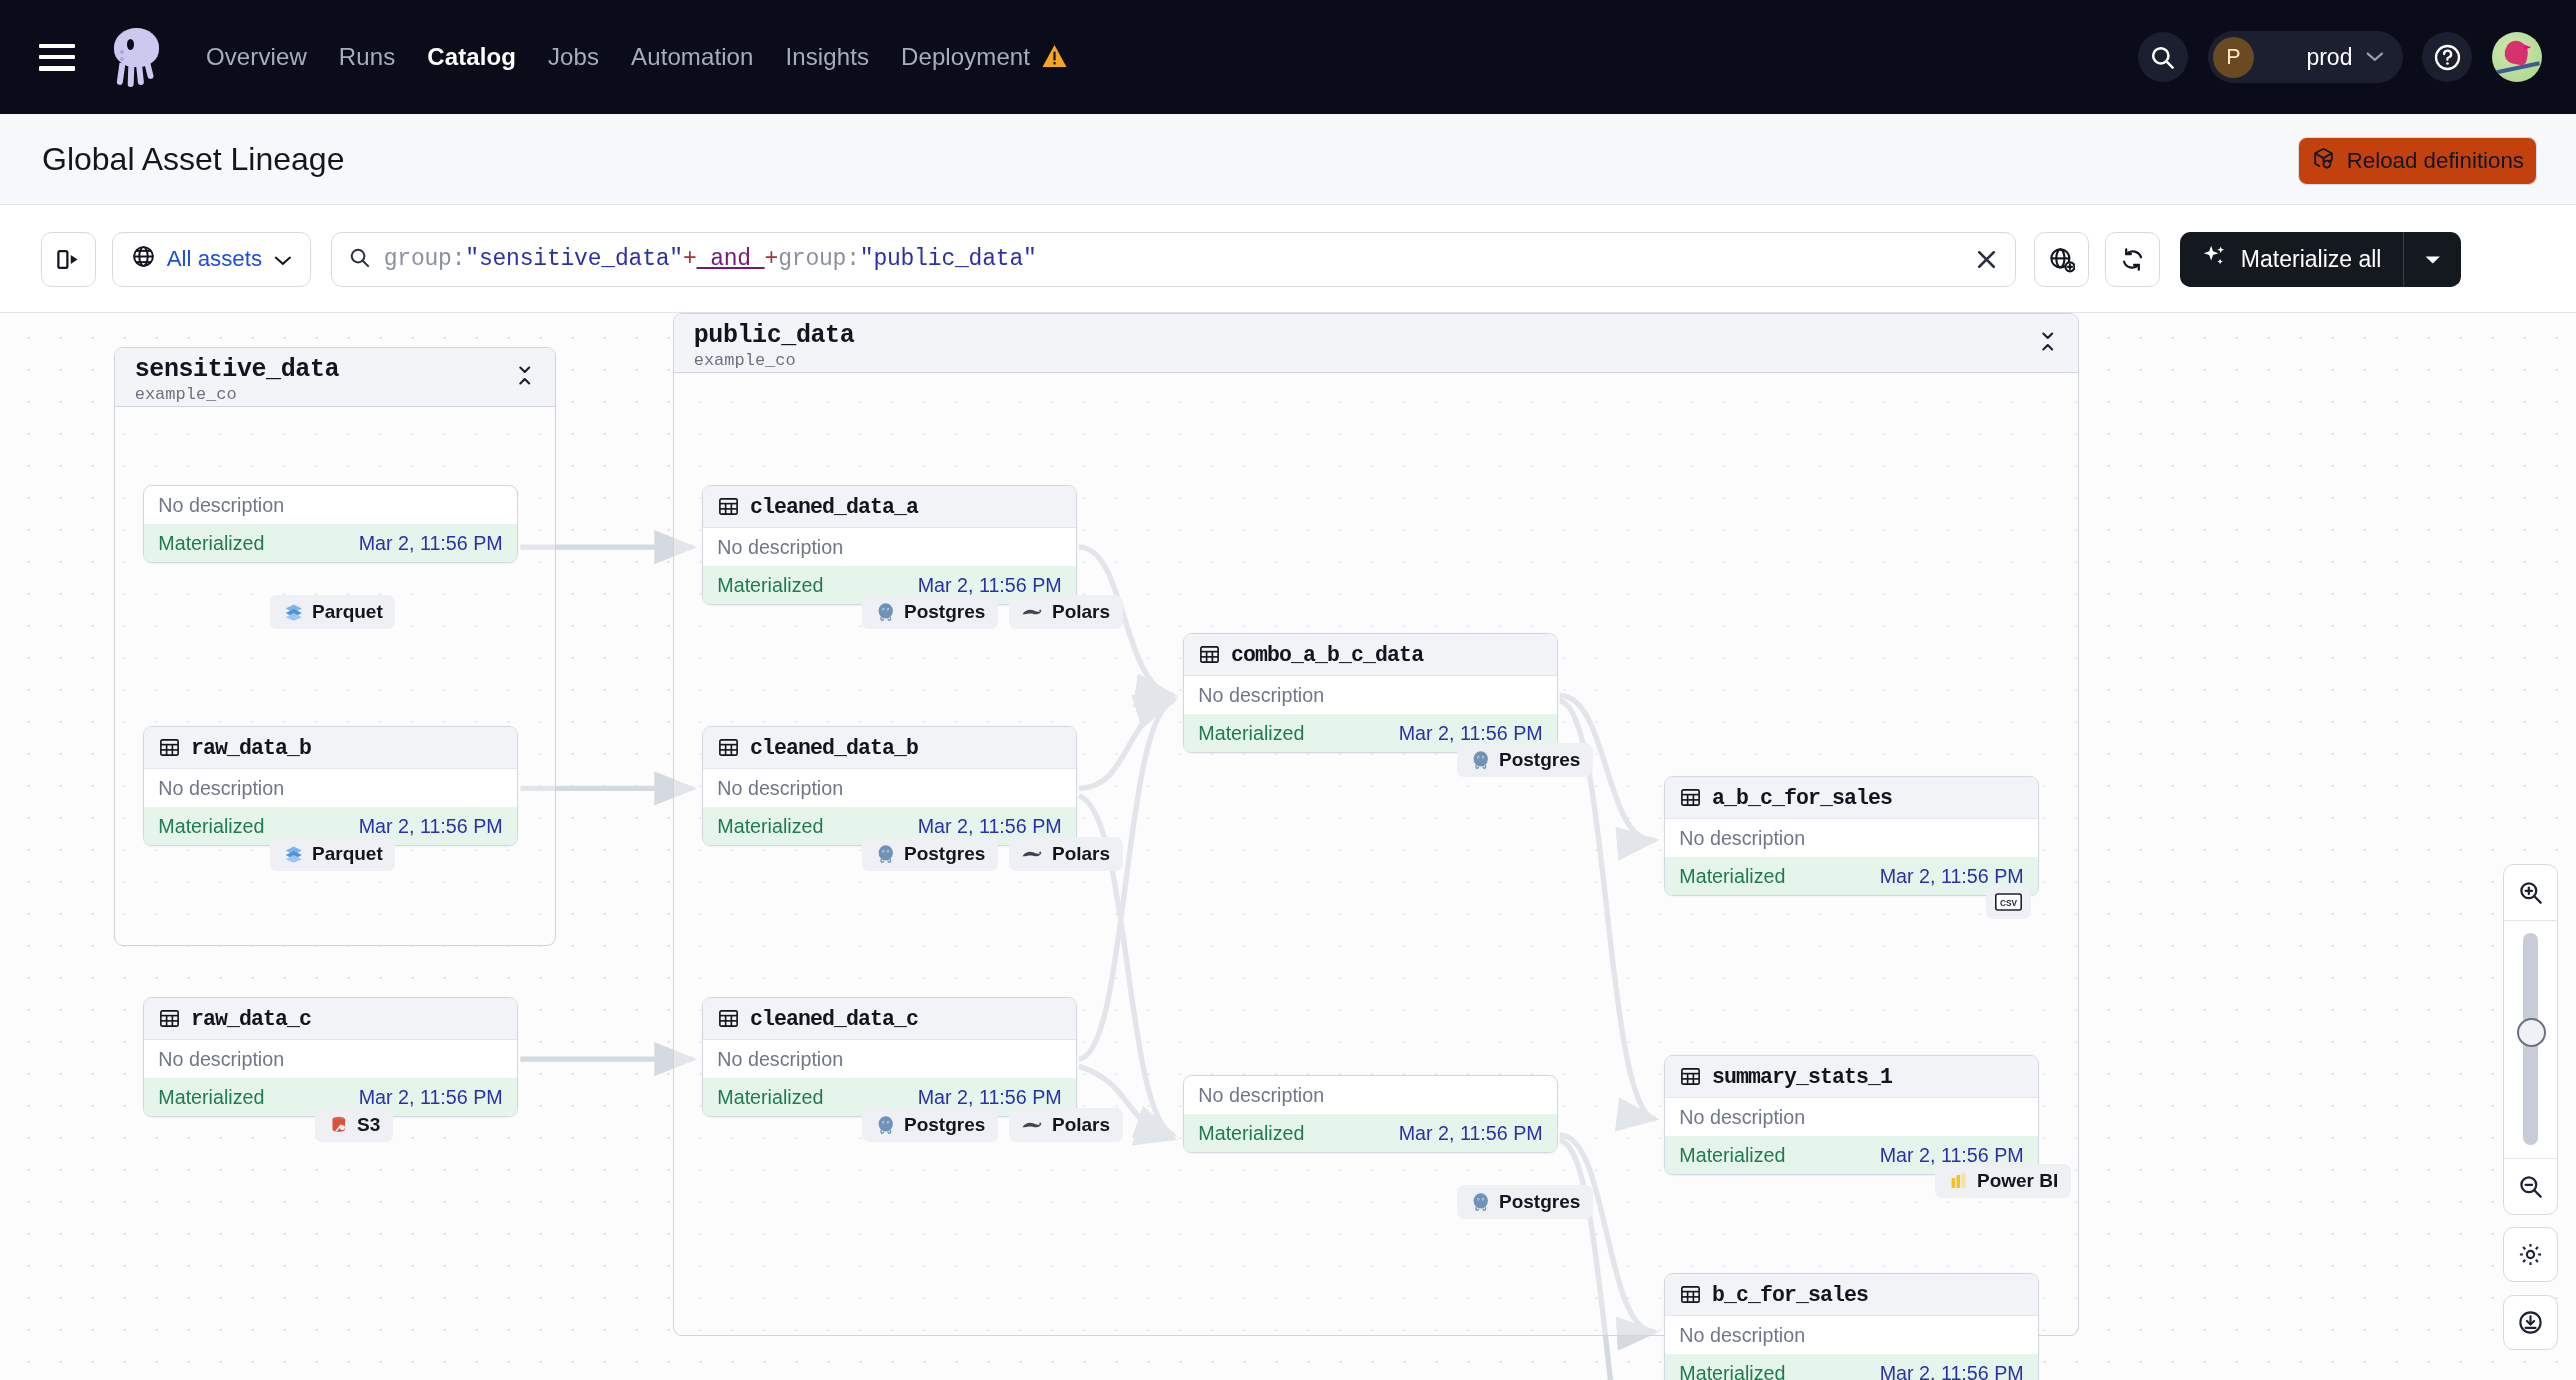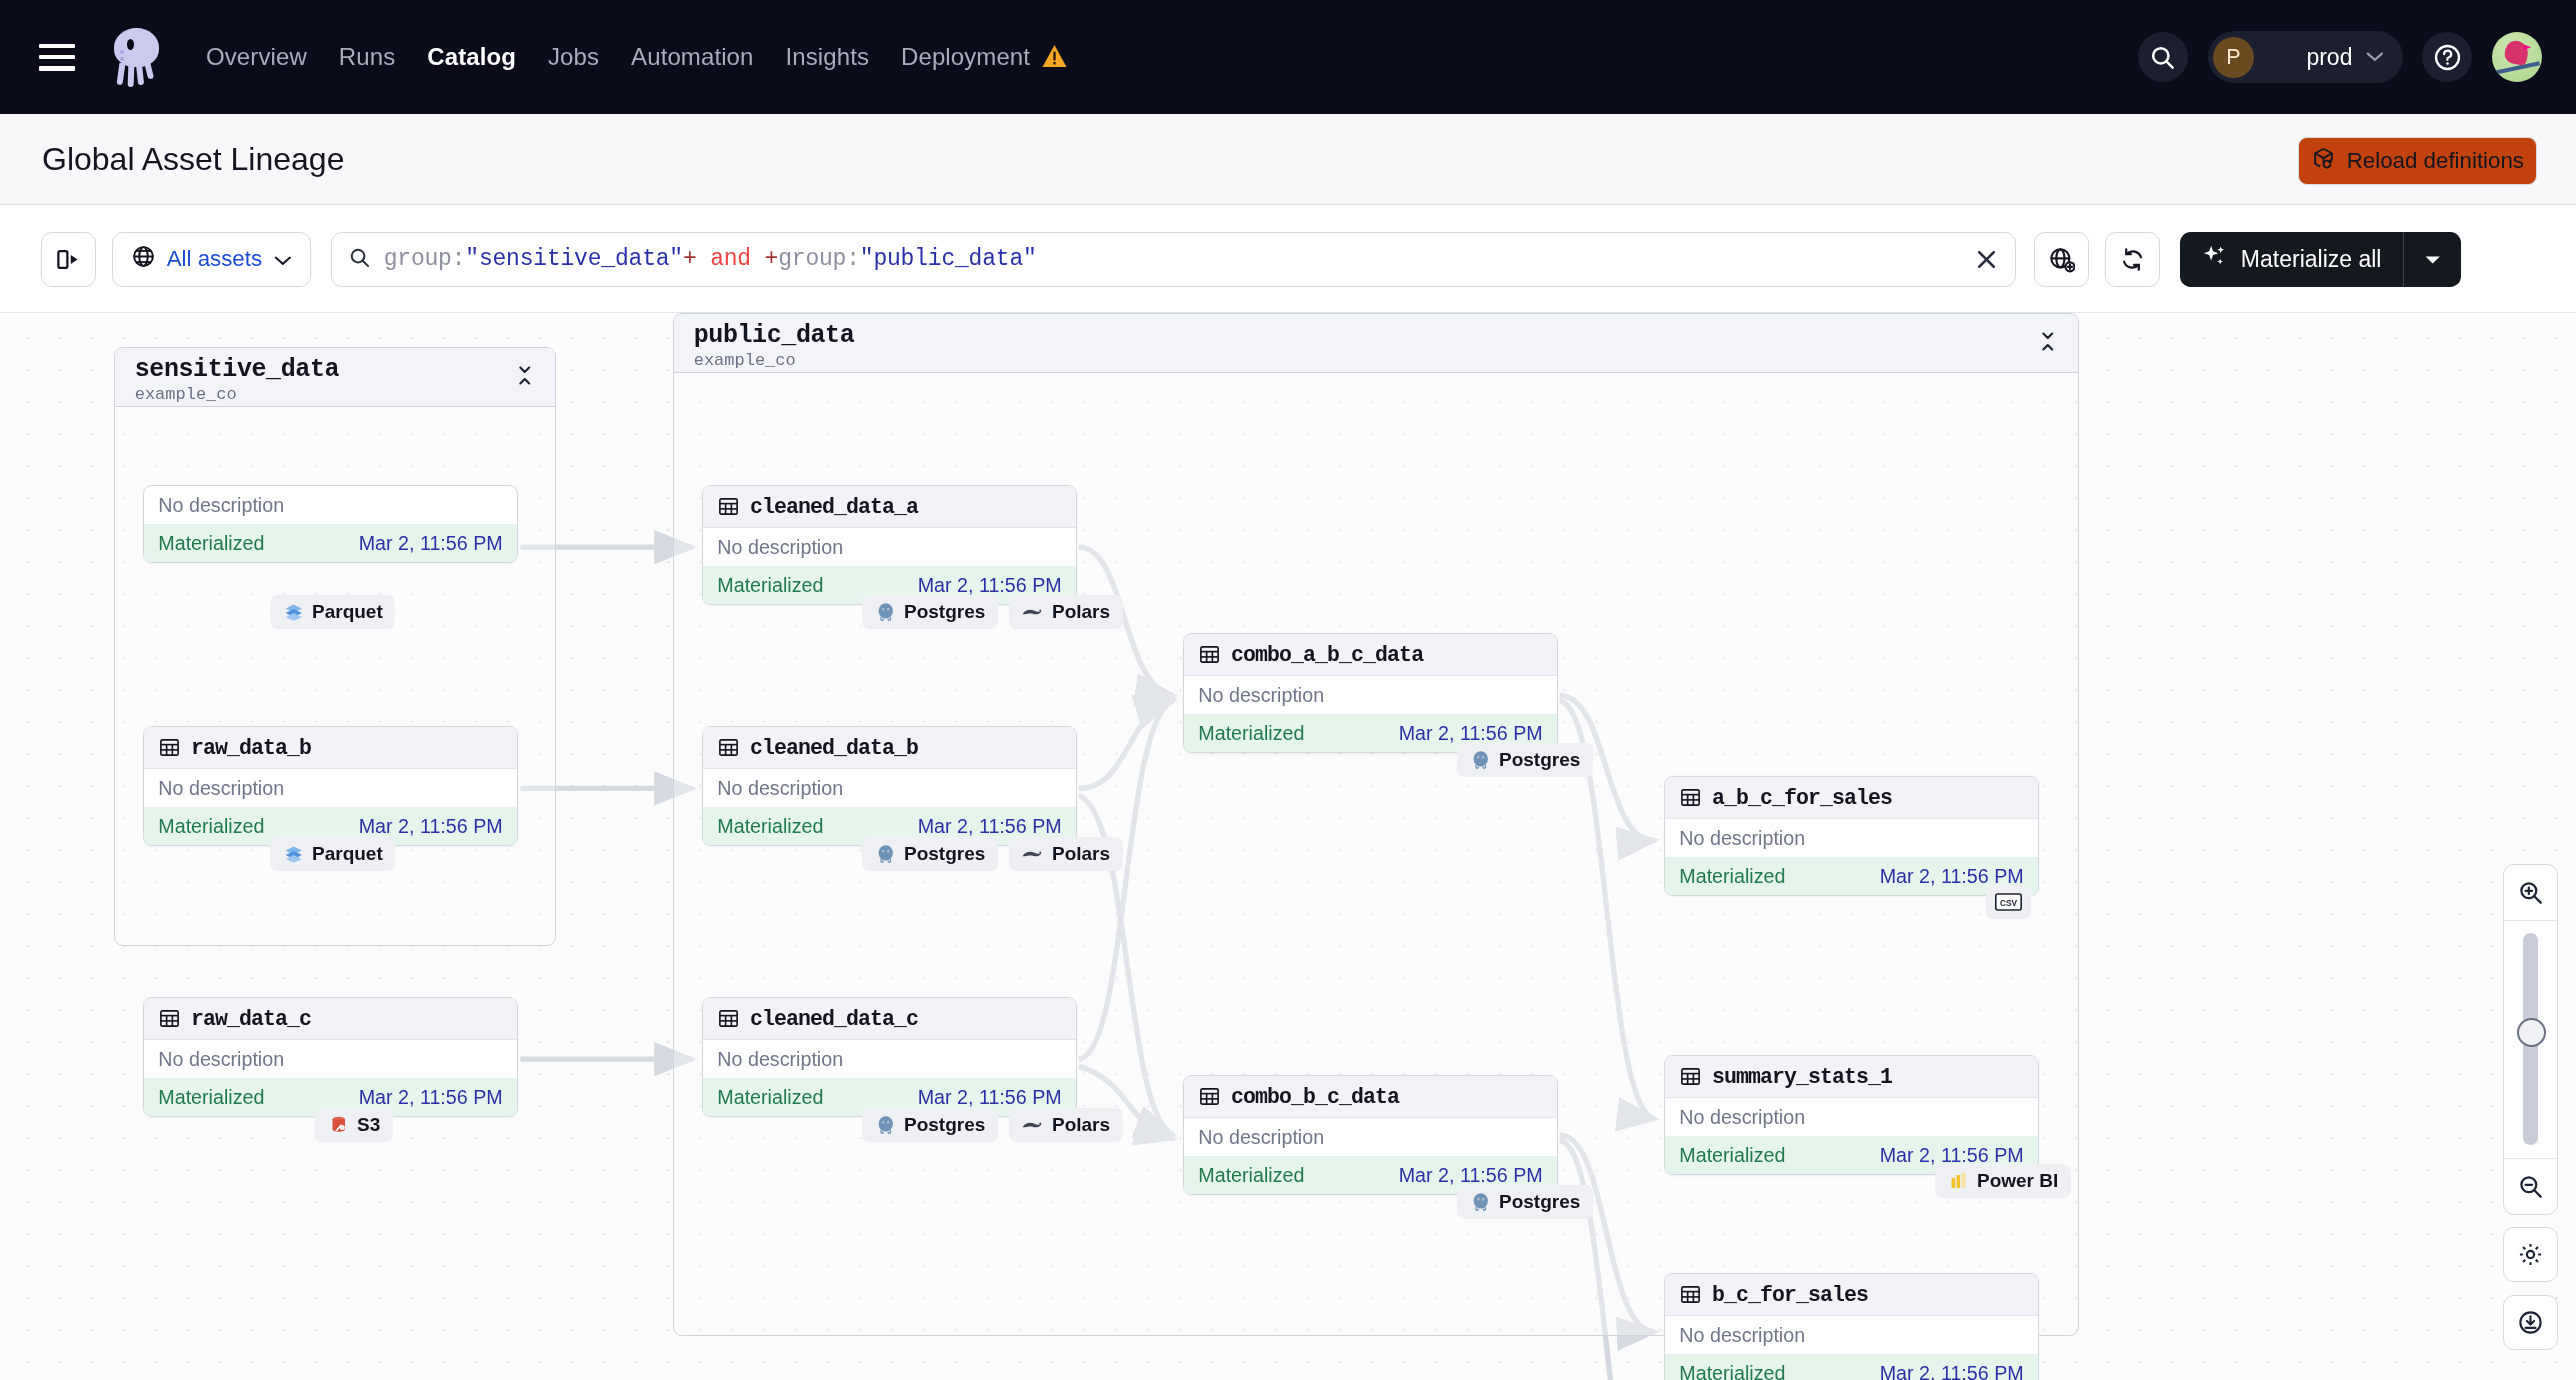--- a/index.html
+++ b/index.html
@@ -84,21 +84,21 @@
   #allassets { margin-left: 16px; padding: 0 18px; gap: 10.7px; font-size: 22.3px; color:#1d4ed8;}
   #searchbox {
     margin-left: 19.7px; height: 55px; width: 1685px;
     border: 0.9px solid #d5d9e0; border-radius: 10.7px; background:#fff;
     display:flex; align-items:center; padding: 0 16px; position:relative;
   }
   #searchquery { margin-left: 12.5px; font-size: 23px; letter-spacing: -0.2px;}
   #searchquery .k { color:#8b8f9e; }
   #searchquery .s { color:#2a31a8; }
   #searchquery .p { color:#a03434; }
-  #searchquery .a { color:#ef4444; }
+  #searchquery .a { color:#701a75;text-decoration:underline; }
   #search-clear { position:absolute; right: 14.3px; top: 12.5px; cursor:pointer;}
   #globeplus { margin-left: 18px; width: 55px; }
   #refreshbtn { margin-left: 16px; width: 55px; }
   #materialize {
     margin-left: 19.7px; height: 55px; background:#14181f; border-radius: 10.7px;
     display:flex; align-items:center; color:#fff; cursor:pointer;
   }
   #materialize .main { display:flex; align-items:center; gap:12.5px; padding: 0 21.5px; font-size: 23px;}
   #materialize .div { width:0.9px; height: 55px; background:#3a4050;}
   #materialize .caret { padding: 0 18px; display:flex; align-items:center;}
@@ -625,32 +625,20 @@
               <ellipse cx="9.3" cy="9.6" rx="1.1" ry="1.4" fill="#fff"></ellipse>
               <ellipse cx="14.7" cy="9.6" rx="1.1" ry="1.4" fill="#fff"></ellipse>
               <circle cx="9.3" cy="9.8" r=".7" fill="#22364d"></circle>
               <circle cx="14.7" cy="9.8" r=".7" fill="#22364d"></circle>
             </svg>
           </span>
           <span>Postgres</span>
         </div>
       </div>
       <div class="node" style="left: 1183px; top: 762px;">
-        <div class="node-head">
-          <span style="display: inline-flex; align-items: center;">
-            <svg width="23" height="23" viewBox="0 0 24 24" fill="none" stroke="#12151f" stroke-width="1.7">
-              <rect x="3" y="4" width="18" height="16" rx="1.6"></rect>
-              <line x1="3" y1="9" x2="21" y2="9"></line>
-              <line x1="3" y1="14.5" x2="21" y2="14.5"></line>
-              <line x1="9" y1="9" x2="9" y2="20"></line>
-              <line x1="15" y1="9" x2="15" y2="20"></line>
-            </svg>
-          </span>
-          <span class="node-title mono">combo_b_c_data</span>
-        </div>
         <div class="node-desc">No description</div>
         <div class="node-status">
           <span class="lbl">Materialized</span>
           <span class="ts">Mar 2, 11:56 PM</span>
         </div>
       </div>
       <div class="tagrow" style="left: 1457px; top: 872px;">
         <div class="tag">
           <span style="display: inline-flex; align-items: center;">
             <svg width="21.5" height="21.5" viewBox="0 0 24 24">

